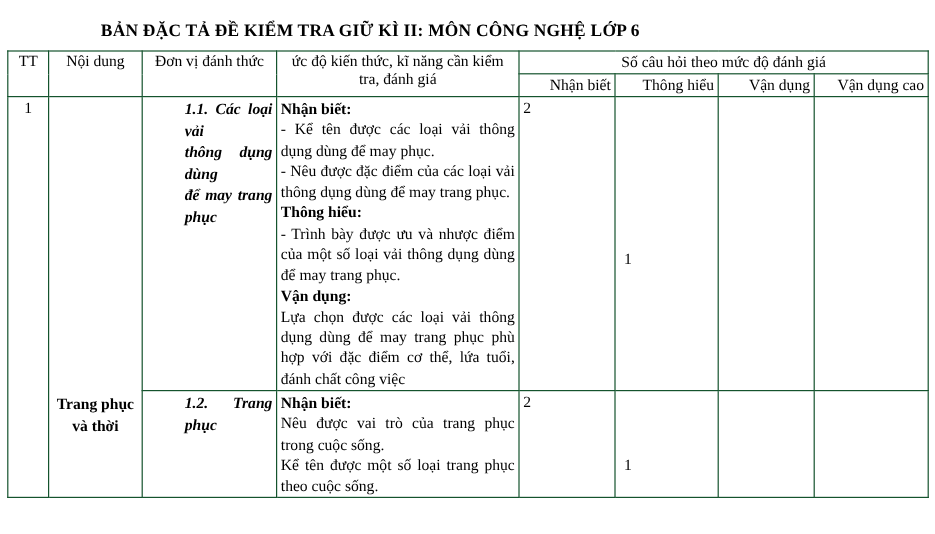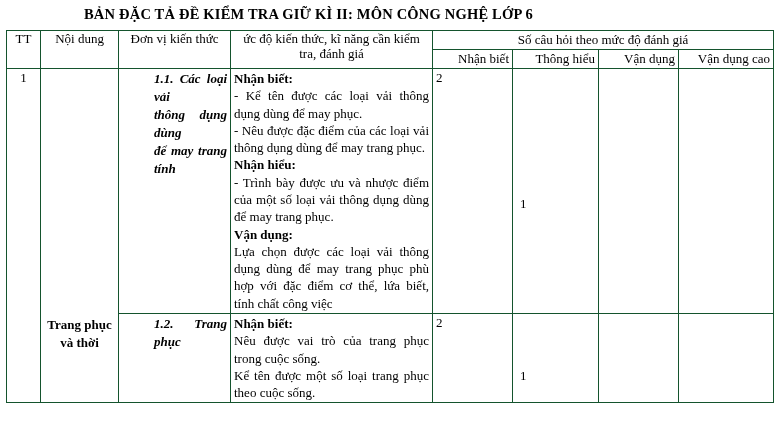--- a/index.html
+++ b/index.html
@@ -12,21 +12,21 @@
     height: 445px;
     overflow: hidden;
     font-family: "Liberation Serif", serif;
     color: #000000;
   }
   .page {
     width: 617px;
     height: 445px;
     position: relative;
     box-sizing: border-box;
-    padding: 0 6px;
+    padding: 12px 6px;
   }
   .doc-title {
     text-align: center;
     font-weight: bold;
     font-size: 14.5px;
     letter-spacing: 0.2px;
     padding: 6px 0 7px 0;
     font-family: "Liberation Serif", serif;
   }
   table.matrix {
@@ -133,21 +133,21 @@
       <col class="col-nb">
       <col class="col-th">
       <col class="col-vd">
       <col class="col-vdc">
     </colgroup>
 
     <thead>
       <tr>
         <td class="hdr-cell" rowspan="2">TT</td>
         <td class="hdr-cell" rowspan="2">Nội dung</td>
-        <td class="hdr-cell" rowspan="2">Đơn vị kiến thức</td>
+        <td class="hdr-cell" rowspan="2">Đơn vị đánh thức</td>
         <td class="hdr-cell" rowspan="2">ức độ kiến thức, kĩ năng cần kiểm tra, đánh giá</td>
         <td class="hdr-group" colspan="4">Số câu hỏi theo mức độ đánh giá</td>
       </tr>
       <tr>
         <td class="sub-hdr">Nhận biết</td>
         <td class="sub-hdr">Thông hiểu</td>
         <td class="sub-hdr">Vận dụng</td>
         <td class="sub-hdr">Vận dụng cao</td>
       </tr>
     </thead>
@@ -156,35 +156,35 @@
 
       <tr>
         <td class="cell-center" rowspan="2">1</td>
         <td rowspan="2" class="rowspan-bottom">
           <div class="noidung-label pad-top-big">Trang phục và thời</div>
         </td>
         <td>
           <div class="unit-title spread">1.1. Các loại vải</div>
           <div class="unit-title spread">thông  dụng dùng</div>
           <div class="unit-title spread">để    may   trang</div>
-          <div class="unit-title">tính</div>
+          <div class="unit-title">phục</div>
         </td>
         <td>
           <div class="level-block">
             <p class="level-label">Nhận biết:</p>
             <p class="just-last">- Kể tên được các loại vải thông dụng dùng để may phục.</p>
             <p class="just-last">-  Nêu được đặc điểm của các loại vải thông dụng dùng để may trang phục.</p>
           </div>
           <div class="level-block">
-            <p class="level-label">Nhận hiểu:</p>
+            <p class="level-label">Thông hiểu:</p>
             <p class="just-last">-   Trình bày được ưu và nhược điểm của một số loại vải thông dụng dùng để may trang phục.</p>
           </div>
           <div class="level-block">
             <p class="level-label">Vận dụng:</p>
-            <p class="just-last">Lựa chọn được các loại vải thông dụng dùng để may trang phục phù hợp với đặc điểm cơ thể, lứa biết, tính chất công việc</p>
+            <p class="just-last">Lựa chọn được các loại vải thông dụng dùng để may trang phục phù hợp với đặc điểm cơ thể, lứa tuổi, đánh chất công việc</p>
           </div>
         </td>
         <td class="num">2</td>
         <td class="num">
           <div style="height:126px;"></div>
           <div class="num-mid">1</div>
         </td>
         <td class="num"></td>
         <td class="num"></td>
       </tr>

